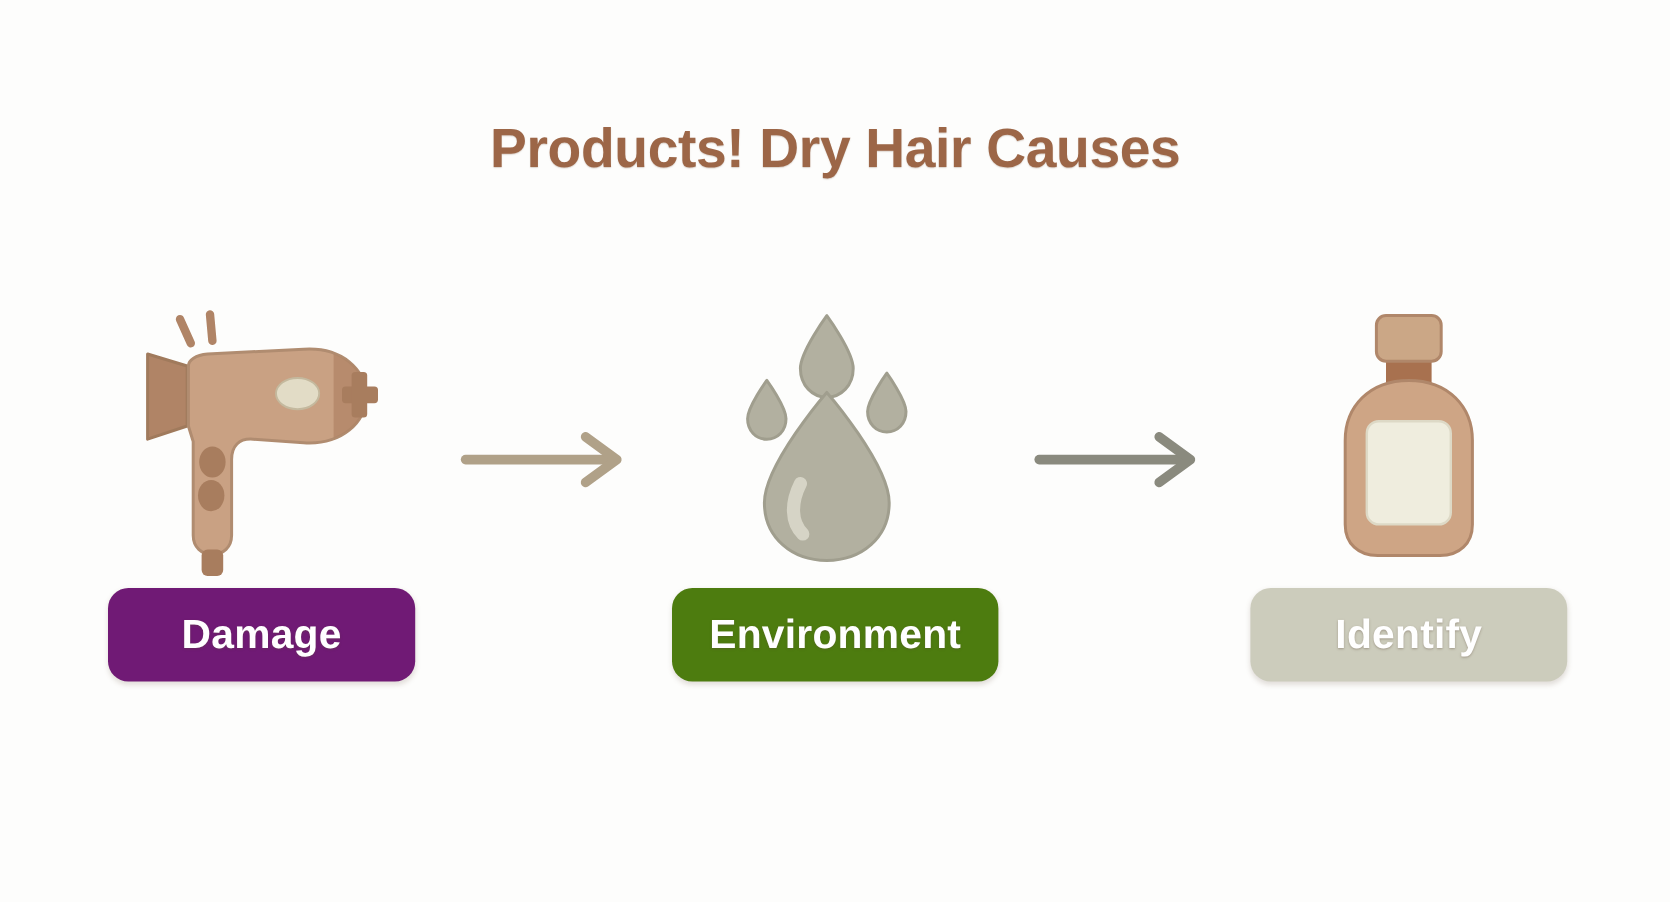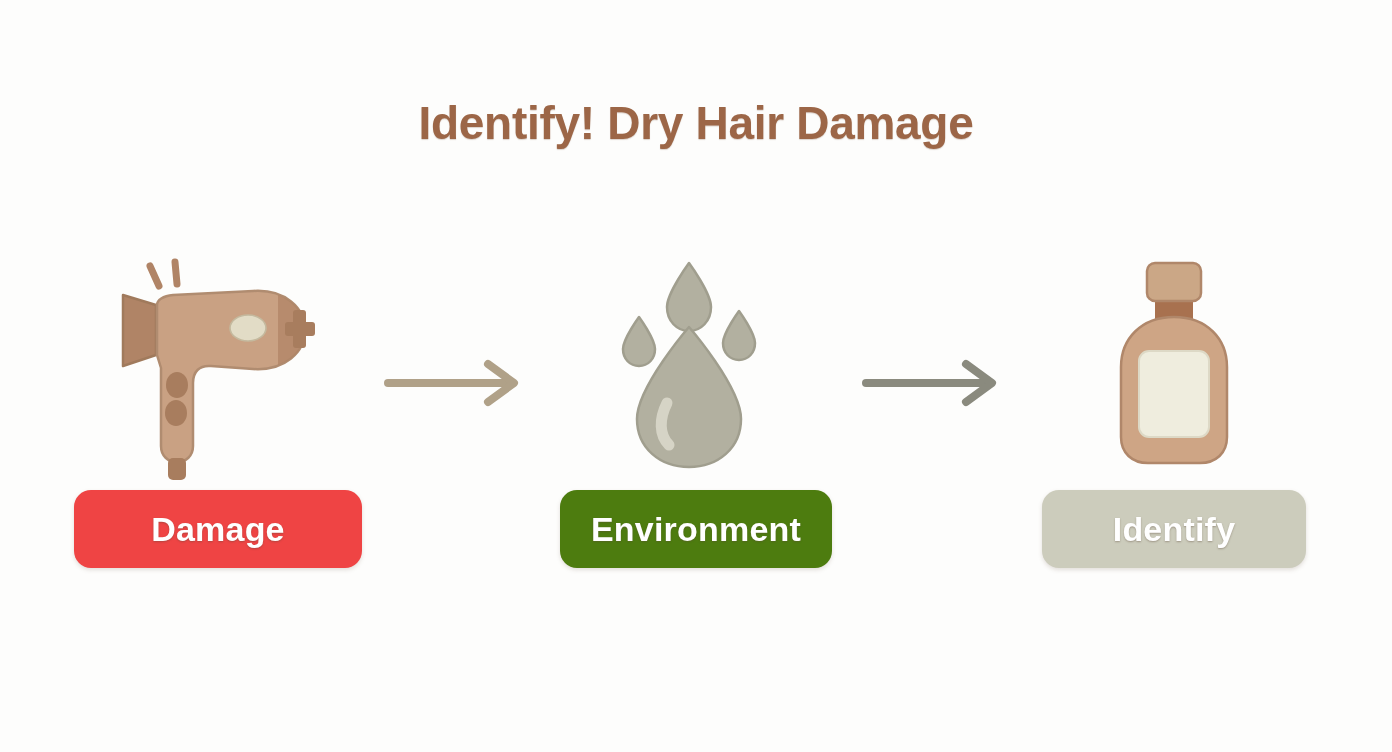--- a/index.html
+++ b/index.html
@@ -71,40 +71,40 @@
     border-radius: 17px;
     color: #ffffff;
     font-size: 34px;
     font-weight: bold;
     letter-spacing: 0.2px;
     text-shadow: 0 1px 2px rgba(90,70,55,0.40);
     box-shadow: 0 2px 4px rgba(120,100,85,0.20);
     box-sizing: border-box;
     padding: 0 26px;
   }
-  .pill-damage { width: 288px; background: #ef4444; }
+  .pill-damage { width: 256px; background: #701a75; }
   .pill-environment { width: 272px; background: #4d7c0f; }
   .pill-products { width: 264px; background: #ccccbc; }
 
   .arrow-slot {
     width: 178px;
     height: 360px;
     display: flex;
     align-items: flex-start;
     justify-content: center;
     padding-top: 118px;
     box-sizing: border-box;
   }
 </style>
 </head>
 <body>
 
 <div class="canvas">
 
-  <div class="title">Identify! Dry Hair Damage</div>
+  <div class="title">Products! Dry Hair Causes</div>
 
   <div class="flow">
 
     <div class="stage">
       <div class="icon-slot">
         <svg width="250" height="230" viewBox="0 0 250 230">
 
           <g stroke="#b08466" stroke-width="7" stroke-linecap="round" fill="none">
             <line x1="57" y1="16" x2="66" y2="36"></line>
             <line x1="82" y1="12" x2="84" y2="34"></line>

